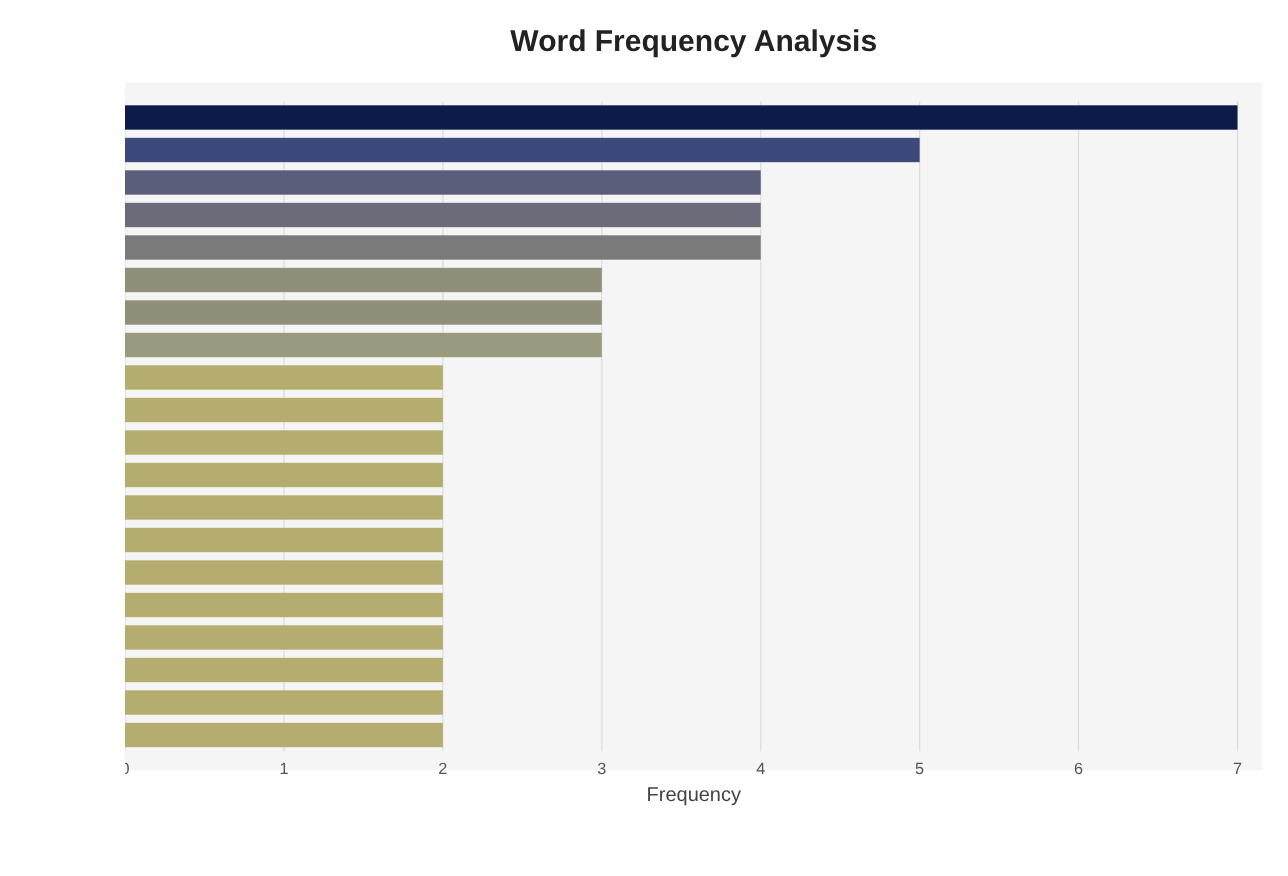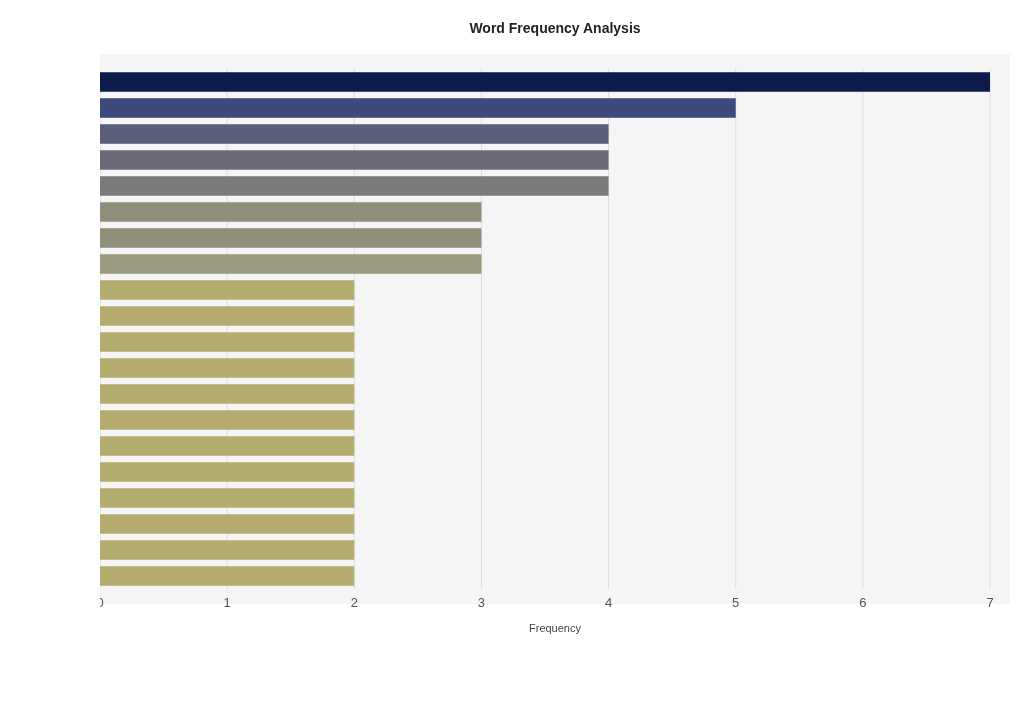--- a/index.html
+++ b/index.html
@@ -15,21 +15,21 @@
     }
     .chart-container {
       background: white;
       width: 1030px;
       height: 701px;
       position: relative;
       padding: 20px 20px 60px 100px;
     }
     .chart-title {
       text-align: center;
-      font-size: 14px;
+      font-size: 24px;
       font-weight: bold;
       margin-bottom: 18px;
       color: #222;
     }
     .chart-area {
       position: relative;
       width: 100%;
       height: 580px;
       background: white;
     }
@@ -43,21 +43,21 @@
       top: 0; left: 0;
       width: 100%;
       height: 100%;
     }
     .x-axis-label {
       position: absolute;
       bottom: 0;
       left: 0;
       right: 0;
       text-align: center;
-      font-size: 11px;
+      font-size: 16px;
       color: #444;
     }
   </style>
 </head>
 <body>
 
 <div class="chart-container">
   <div class="chart-title">Word Frequency Analysis</div>
   <div class="chart-area">
     <div class="grid-bg"></div>

